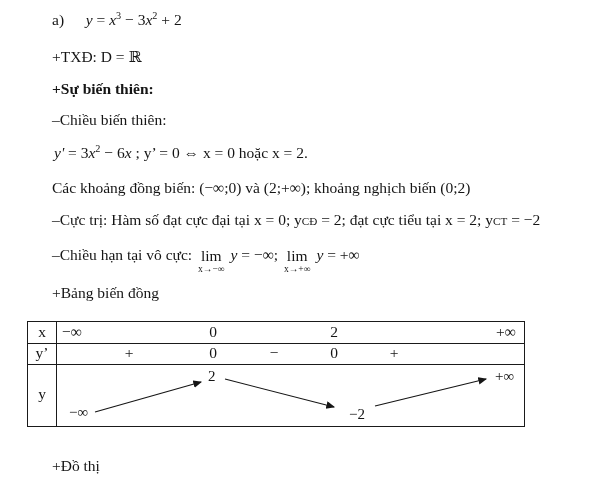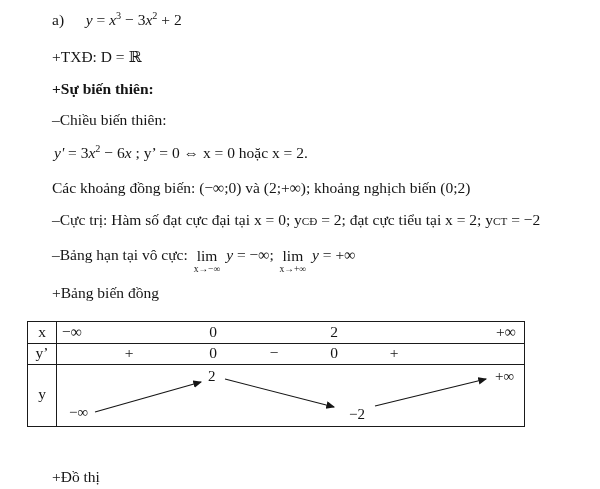--- a/index.html
+++ b/index.html
@@ -41,21 +41,21 @@
 
 <div class="line" style="top:111px;text-align:center;">–Chiều biến thiên:</div>
 
 <div class="line" style="top:144px;left:30px;"><span class="it">y'</span><span> = 3</span><span class="it">x</span><span class="sup">2</span><span> − 6</span><span class="it">x</span><span> ; y’ = 0 ⇔ x = 0 hoặc x = 2.</span></div>
 
 <div class="line" style="top:179px;font-family:Liberation Serif, serif;">Các khoảng đồng biến: (−∞;0) và (2;+∞); khoảng nghịch biến (0;2)</div>
 
 <div class="line" style="top:211px;"><span>–Cực trị: Hàm số đạt cực đại tại x = 0; y</span><span class="sb">CĐ</span><span> = 2; đạt cực tiểu tại x = 2; y</span><span class="sb">CT</span><span> = −2</span></div>
 
 <div class="line" style="top:246px;">
-  <span>–Bảng hạn tại vô cực: </span>
+  <span>–Chiều hạn tại vô cực: </span>
   <span class="lim"><span class="t">lim</span><span class="b">x→−∞</span></span>
   <span class="it">y</span><span> = −∞; </span>
   <span class="lim"><span class="t">lim</span><span class="b">x→+∞</span></span>
   <span class="it">y</span><span> = +∞</span>
 </div>
 
 <div class="line" style="top:284px;">+Bảng biến đồng</div>
 
 <div class="bbt">
   <div class="vline"></div>
@@ -90,13 +90,13 @@
     <text x="12" y="52" font-size="15">−∞</text>
     <line x1="38" y1="47" x2="144" y2="17" stroke="#151515" stroke-width="1.1" marker-end="url(#ah)"></line>
     <text x="151" y="16" font-size="15">2</text>
     <line x1="168" y1="14" x2="277" y2="42" stroke="#151515" stroke-width="1.1" marker-end="url(#ah)"></line>
     <text x="292" y="54" font-size="15">−2</text>
     <line x1="318" y1="41" x2="429" y2="14" stroke="#151515" stroke-width="1.1" marker-end="url(#ah)"></line>
     <text x="438" y="16" font-size="15">+∞</text>
   </svg>
 </div>
 
-<div class="line" style="top:468px;text-align:center;">+Đồ thị</div>
+<div class="line" style="top:457px;text-align:center;">+Đồ thị</div>
 
 </body></html>

